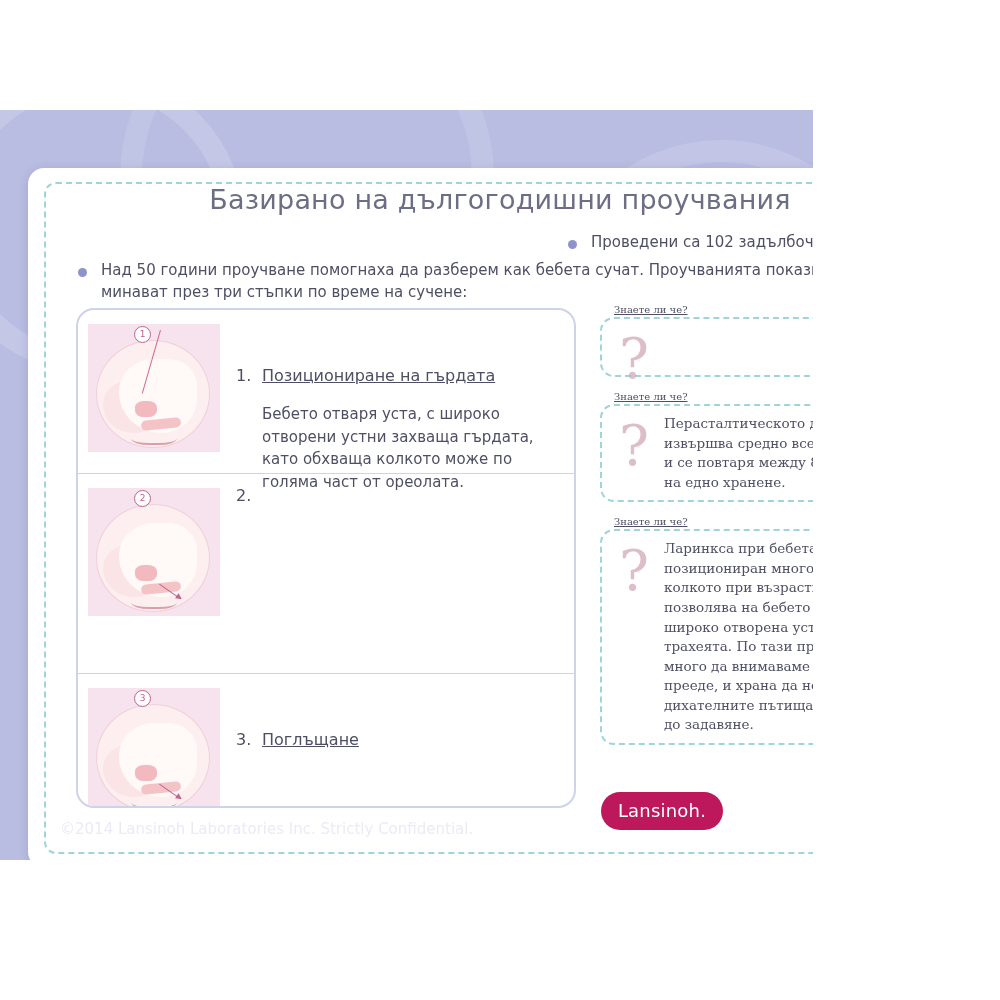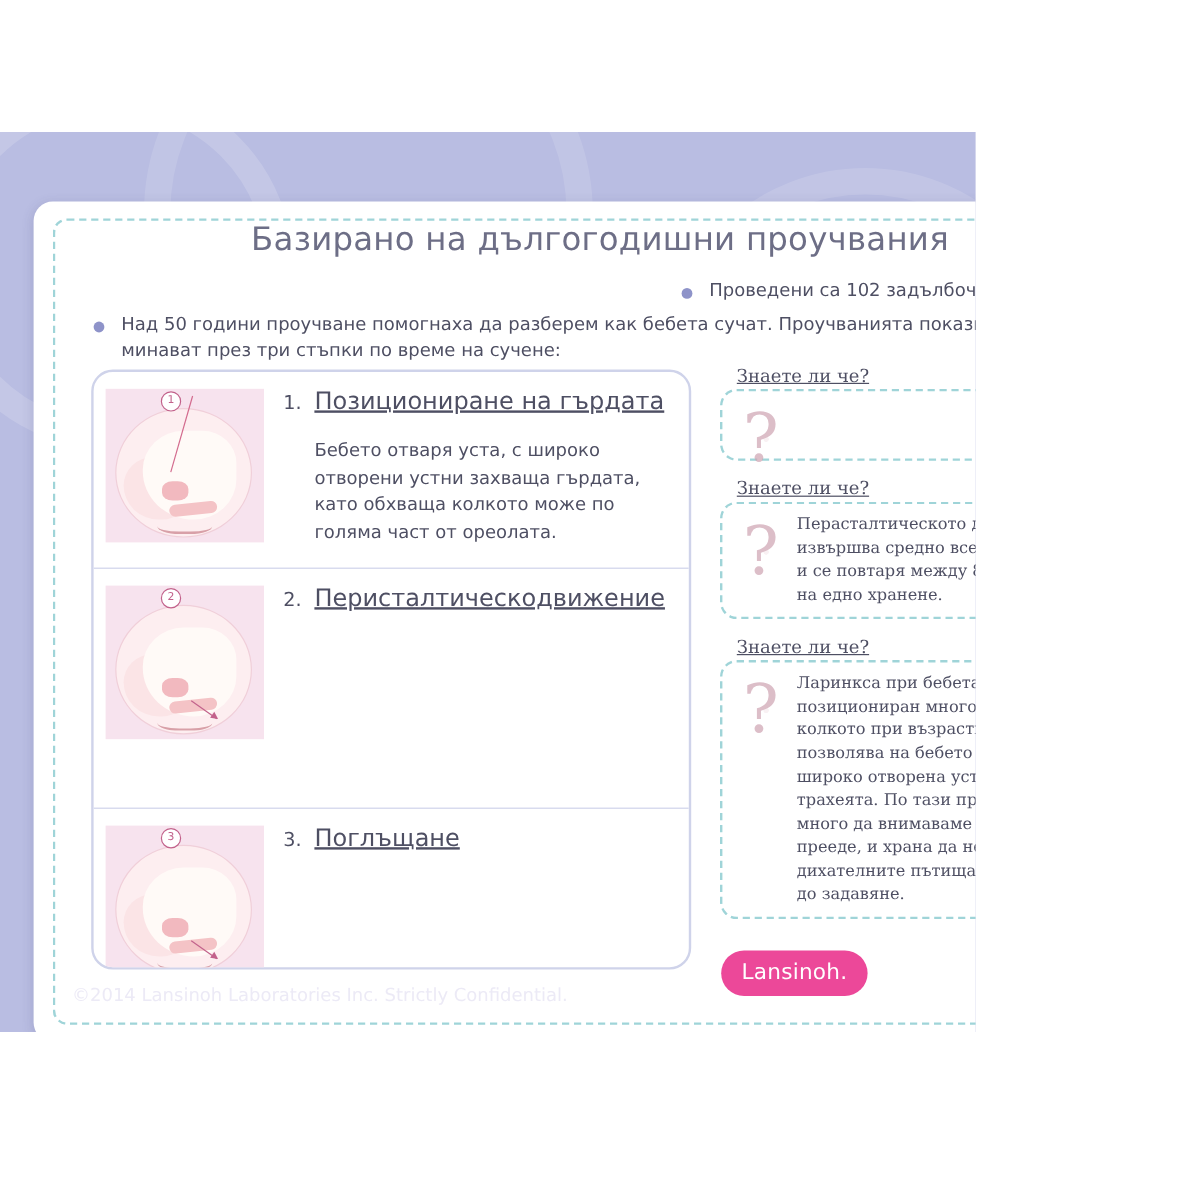--- a/index.html
+++ b/index.html
@@ -244,24 +244,25 @@
     align-items: baseline;
   }
   .step-num {
     font-size: 16px;
     color: #4e4f63;
     width: 26px;
     flex: 0 0 auto;
     font-family: "DejaVu Sans", sans-serif;
   }
   .step-title {
-    font-size: 20px;
+    font-size: 16px;
     color: #4e4f63;
     text-decoration: underline;
     font-family: "DejaVu Sans", sans-serif;
+    margin-top: 44px;
   }
   .step-text {
     font-size: 15px;
     line-height: 1.5;
     color: #4e4f63;
     margin-left: 26px;
     margin-top: 18px;
     font-family: "DejaVu Sans", sans-serif;
   }
 
@@ -269,21 +270,21 @@
   .facts {
     position: absolute;
     left: 572px;
     top: 136px;
     width: 348px;
   }
   .fact {
     margin-bottom: 14px;
   }
   .fact-title {
-    font-size: 15px;
+    font-size: 10px;
     color: #4e4f63;
     text-decoration: underline;
     margin: 0 0 2px 14px;
     font-family: "DejaVu Serif", serif;
   }
   .fact-box {
     position: relative;
     border: 2px dashed #9fd4d8;
     border-radius: 14px;
     padding: 8px 10px 8px 62px;
@@ -321,21 +322,21 @@
     font-size: 15px;
     color: #eceaf6;
     font-family: "DejaVu Sans", sans-serif;
   }
   .logo {
     position: absolute;
     right: 90px;
     bottom: 30px;
     width: 122px;
     height: 38px;
-    background: #ec4899;
+    background: #be185d;
     border-radius: 19px;
     color: #ffffff;
     font-size: 18px;
     text-align: center;
     line-height: 38px;
     letter-spacing: 0.2px;
     font-family: "DejaVu Sans", sans-serif;
   }
 </style>
 </head>
@@ -396,21 +397,20 @@
             <div class="nipple"></div>
             <div class="tongue"></div>
             <div class="jaw"></div>
             <div class="arrow"></div>
           </div>
           <div class="badge">2</div>
         </div>
         <div class="step-body">
           <div class="step-head">
             <span class="step-num">2.</span>
-            <span class="step-title">Перисталтическодвижение</span>
           </div>
         </div>
       </div>
 
       <div class="step-row r3">
         <div class="illus">
           <div class="circle">
             <div class="breast"></div>
             <div class="head"></div>
             <div class="nipple"></div>

